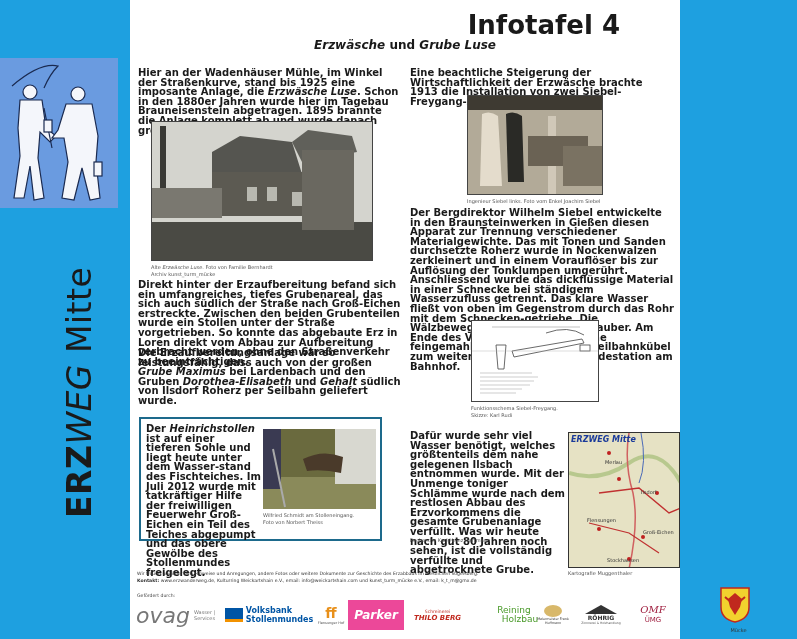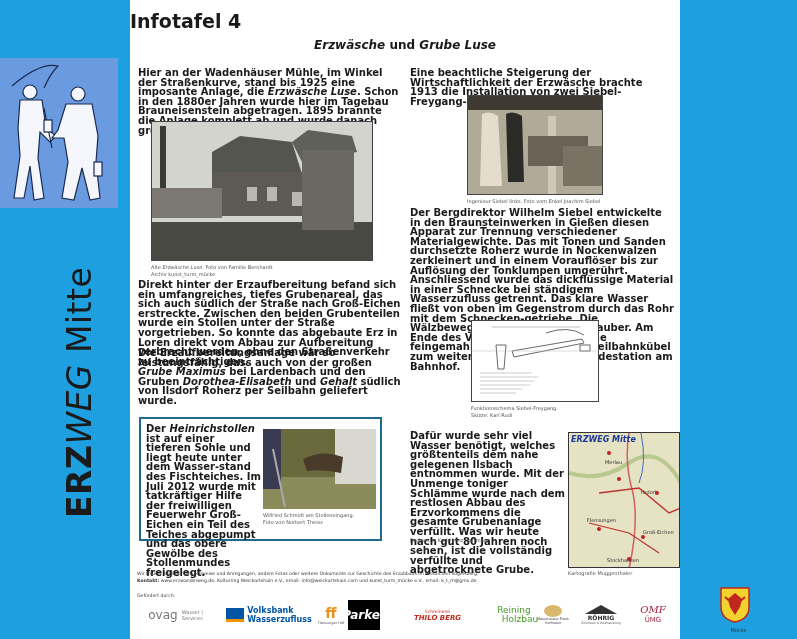--- a/index.html
+++ b/index.html
@@ -11,21 +11,21 @@
   .left-strip .brand { position: absolute; left: 60px; top: 518px; transform: rotate(-90deg); transform-origin: left top;
       font-family: "DejaVu Sans", sans-serif; font-size: 33px; color: #1a1a1a; white-space: nowrap; letter-spacing: 0.5px; }
   .brand .b1 { font-weight: bold; }
   .brand .b2 { font-style: italic; }
   .brand .b3 { font-weight: normal; }
 
   .right-strip { position: absolute; left: 680px; top: 0; width: 117px; height: 639px; background: #1ea0e0; }
   .right-strip .crest { position: absolute; left: 40px; top: 587px; width: 30px; height: 36px; }
   .right-strip .crest-label { position: absolute; left: 0; width: 117px; top: 627px; text-align: center; font-size: 5px; color: #333; }
 
-  .title { position: absolute; left: 130px; width: 490px; top: 10px; text-align: left; font-weight: bold; font-size: 19px; }
+  .title { position: absolute; left: 130px; width: 490px; top: 10px; text-align: right; font-weight: bold; font-size: 26px; }
   .subtitle { position: absolute; left: 130px; width: 550px; top: 38px; text-align: center; font-weight: bold; font-size: 12px; }
   .subtitle i { font-style: italic; }
 
   .para { position: absolute; font-size: 10px; line-height: 9.6px; font-weight: bold; color: #1a1a1a; }
   .para i { font-style: italic; }
   .caption { position: absolute; font-size: 5px; line-height: 6.5px; color: #555; }
   .caption i { font-style: italic; }
 
   .photo { position: absolute; border: 1px solid #444; overflow: hidden; }
 
@@ -197,35 +197,35 @@
 <div class="caption" style="left:568px; top:570px; width:112px;">Kartografie Muggenthaler</div>
 
 <div class="footer-text">
   <span>Wir freuen uns über Ihre Hinweise und Anregungen, andere Fotos oder weitere Dokumente zur Geschichte des Erzabbaus im westlichen Vogelsberg.</span><br>
   <b>Kontakt:</b><span> www.erzwanderweg.de, Kulturring Weickartshain e.V., email: info@weickartshain.com und kunst_turm_mücke e.V., email: k_t_m@gmx.de</span>
 </div>
 <div class="funded">Gefördert durch:</div>
 
 <div class="logos">
   <div class="logo" style="left:0; width:84px;">
-    <span style="font-size:12px; color:#777;">ovag</span>
+    <span style="font-size:22px; font-style:italic; color:#777;">ovag</span>
     <span style="font-size:5px; color:#777; margin-left:4px; width:26px;">Wasser | Services</span>
   </div>
   <div class="logo" style="left:88px; width:90px;">
     <span style="display:inline-block; width:18px; height:14px; background:#0055a5; border-bottom:3px solid #f29200; margin-right:3px;"></span>
     <span style="display:flex; flex-direction:column; font-size:8px; font-weight:bold; color:#0055a5; line-height:9px;">
       <span>Volksbank</span>
-      <span>Wasserzufluss</span>
+      <span>Stollenmundes</span>
     </span>
   </div>
   <div class="logo" style="left:180px; width:30px; flex-direction:column;">
     <span style="font-size:14px; color:#e8901a; font-weight:bold;">ff</span>
     <span style="font-size:3.5px; color:#555;">Flensunger Hof</span>
   </div>
-  <div class="logo" style="left:212px; width:32px; background:#000000;">
+  <div class="logo" style="left:212px; width:56px; background:#ec4899;">
     <span style="font-size:12px; font-weight:bold; font-style:italic; color:#fff;">Parker</span>
   </div>
   <div class="logo" style="left:274px; width:55px; flex-direction:column;">
     <span style="font-size:4.5px; color:#c0281e;">Schreinerei</span>
     <span style="font-size:7px; font-weight:bold; font-style:italic; color:#c0281e;">THILO BERG</span>
   </div>
   <div class="logo" style="left:356px; width:44px; flex-direction:column; line-height:9px;">
     <span style="font-size:9px; color:#4a9a2a;">Reining</span>
     <span style="font-size:9px; color:#4a9a2a;padding-left:12px;">Holzbau</span>
   </div>

